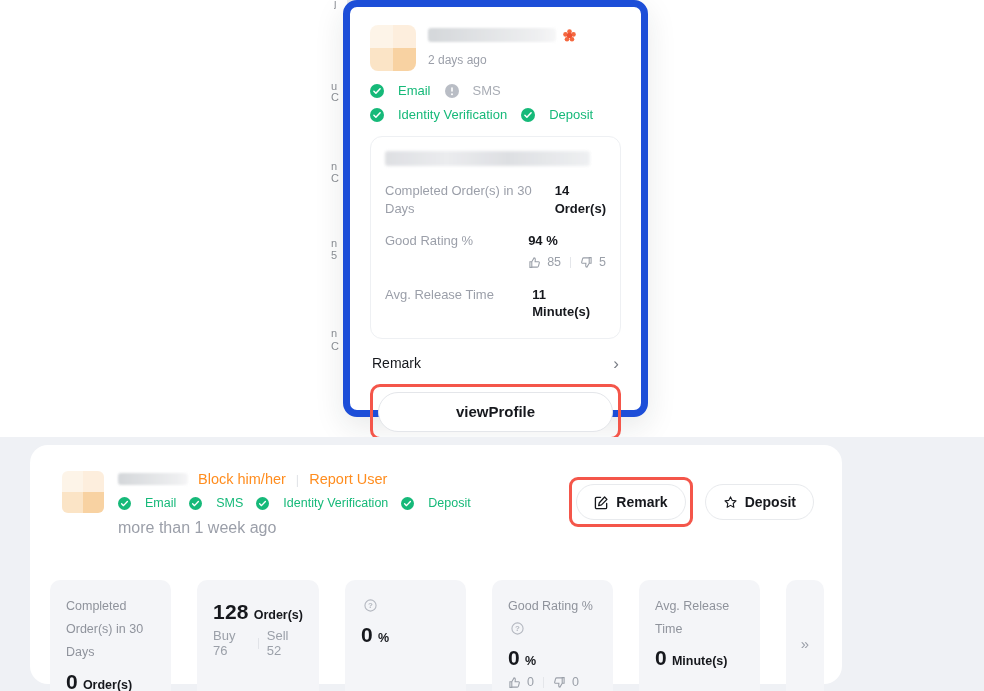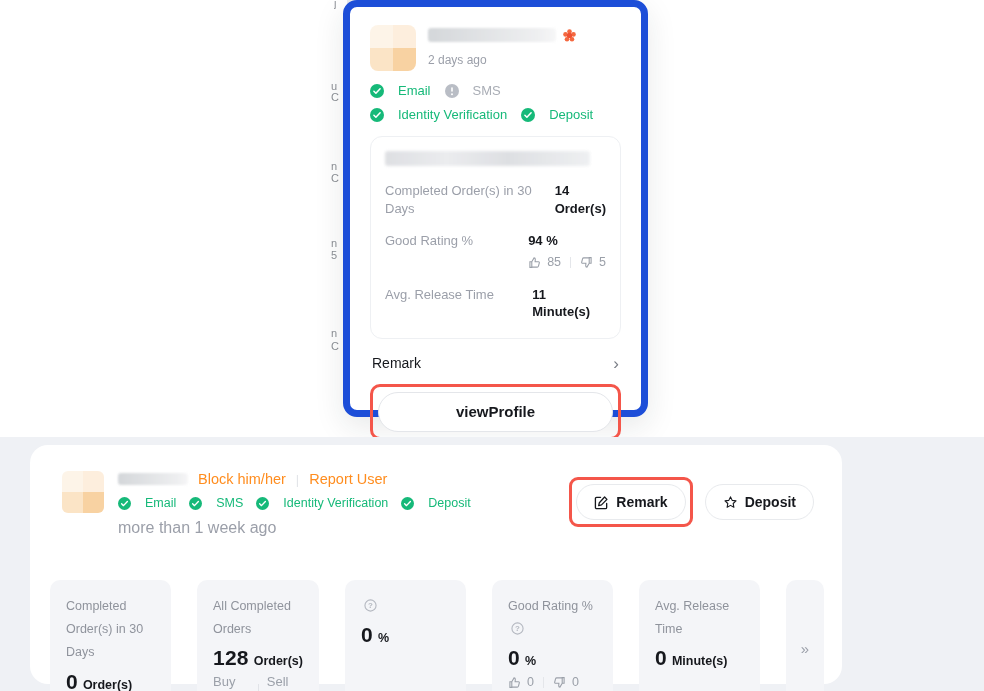--- a/index.html
+++ b/index.html
@@ -297,21 +297,20 @@
 
       <div class="stat-card">
         <div class="lbl-row"><span class="lbl">Completed Order(s) in 30 Days</span></div>
         <div class="value-row">
           <span class="value-big">0</span>
           <span class="value-unit">Order(s)</span>
         </div>
       </div>
 
       <div class="stat-card">
-        <div class="lbl-row"><span class="lbl">All Completed Orders</span></div>
         <div class="value-row">
           <span class="value-big">128</span>
           <span class="value-unit">Order(s)</span>
         </div>
         <div class="sub-row">
           <span>Buy 76</span>
           <span class="sep"></span>
           <span>Sell 52</span>
         </div>
       </div>

